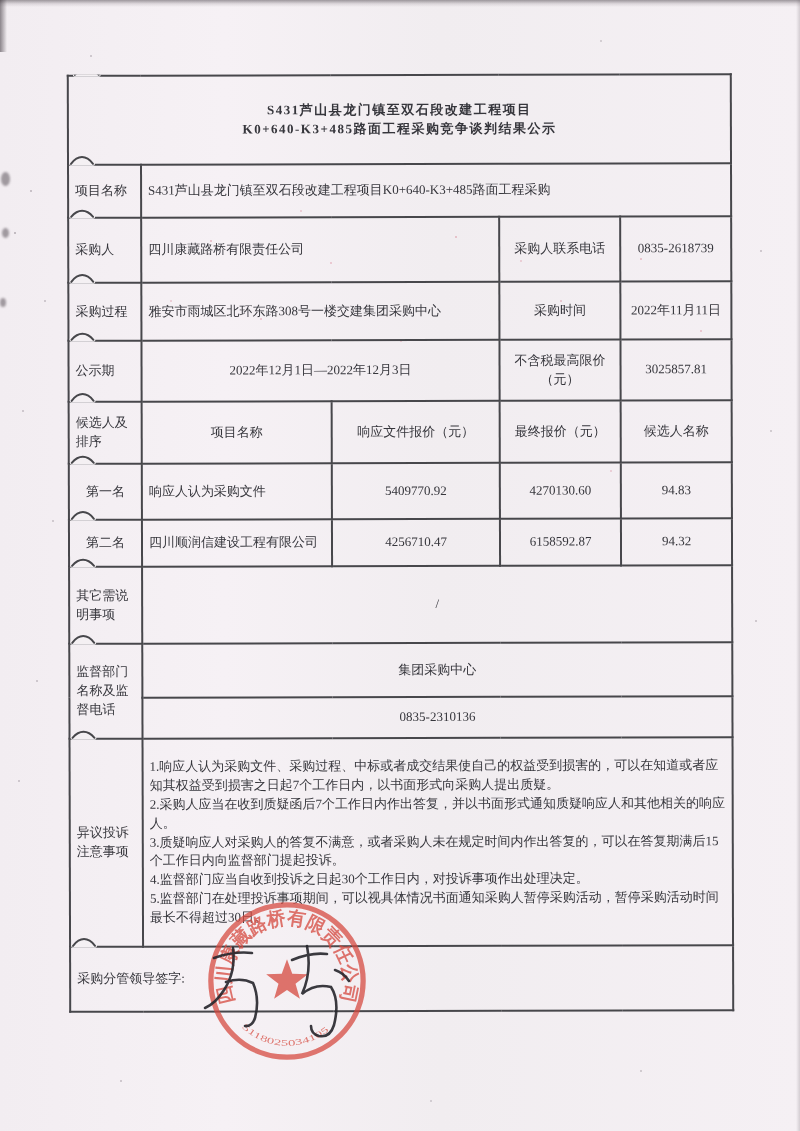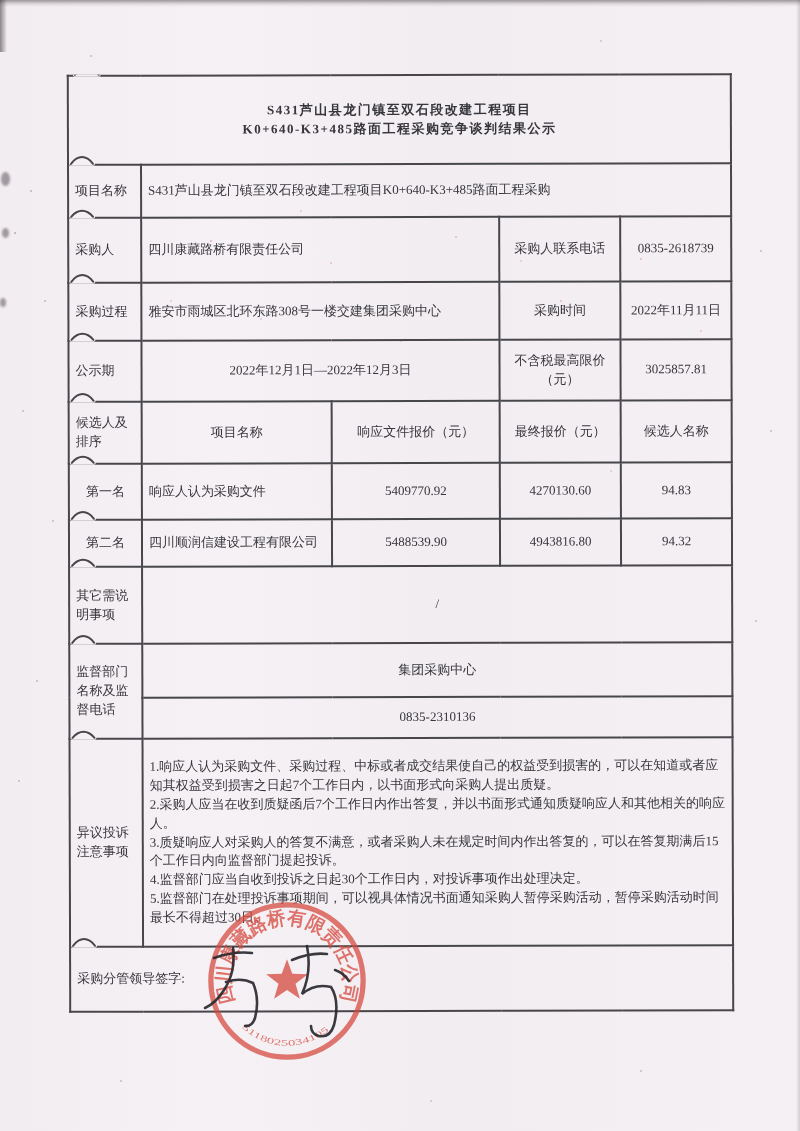--- a/index.html
+++ b/index.html
@@ -111,22 +111,22 @@
   <tr style="height:56px">
     <td class="ctr">第一名</td>
     <td>响应人认为采购文件</td>
     <td class="ctr">5409770.92</td>
     <td class="ctr">4270130.60</td>
     <td class="ctr">94.83</td>
   </tr>
   <tr style="height:47px">
     <td class="ctr">第二名</td>
     <td>四川顺润信建设工程有限公司</td>
-    <td class="ctr">5488539.90</td>
-    <td class="ctr">4943816.80</td>
+    <td class="ctr">4256710.47</td>
+    <td class="ctr">6158592.87</td>
     <td class="ctr">94.32</td>
   </tr>
   <tr style="height:77px">
     <td class="lbl">其它需说明事项</td>
     <td colspan="4" class="ctr">/</td>
   </tr>
   <tr style="height:54px">
     <td rowspan="2" class="lbl">监督部门名称及监督电话</td>
     <td colspan="4" class="ctr">集团采购中心</td>
   </tr>

